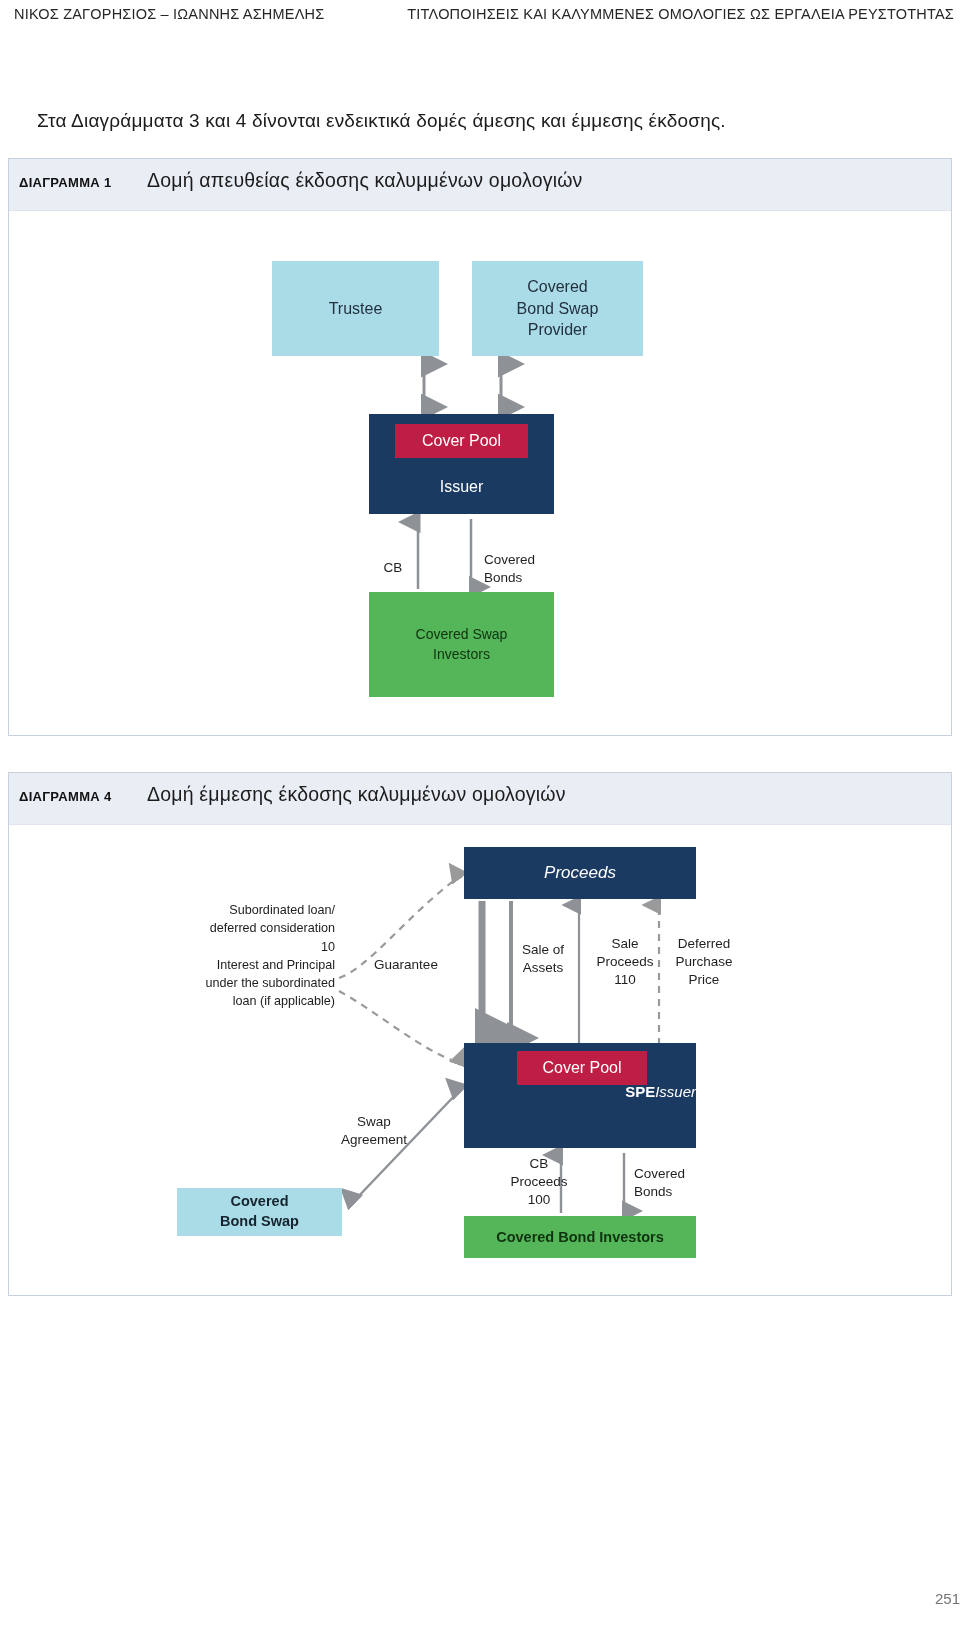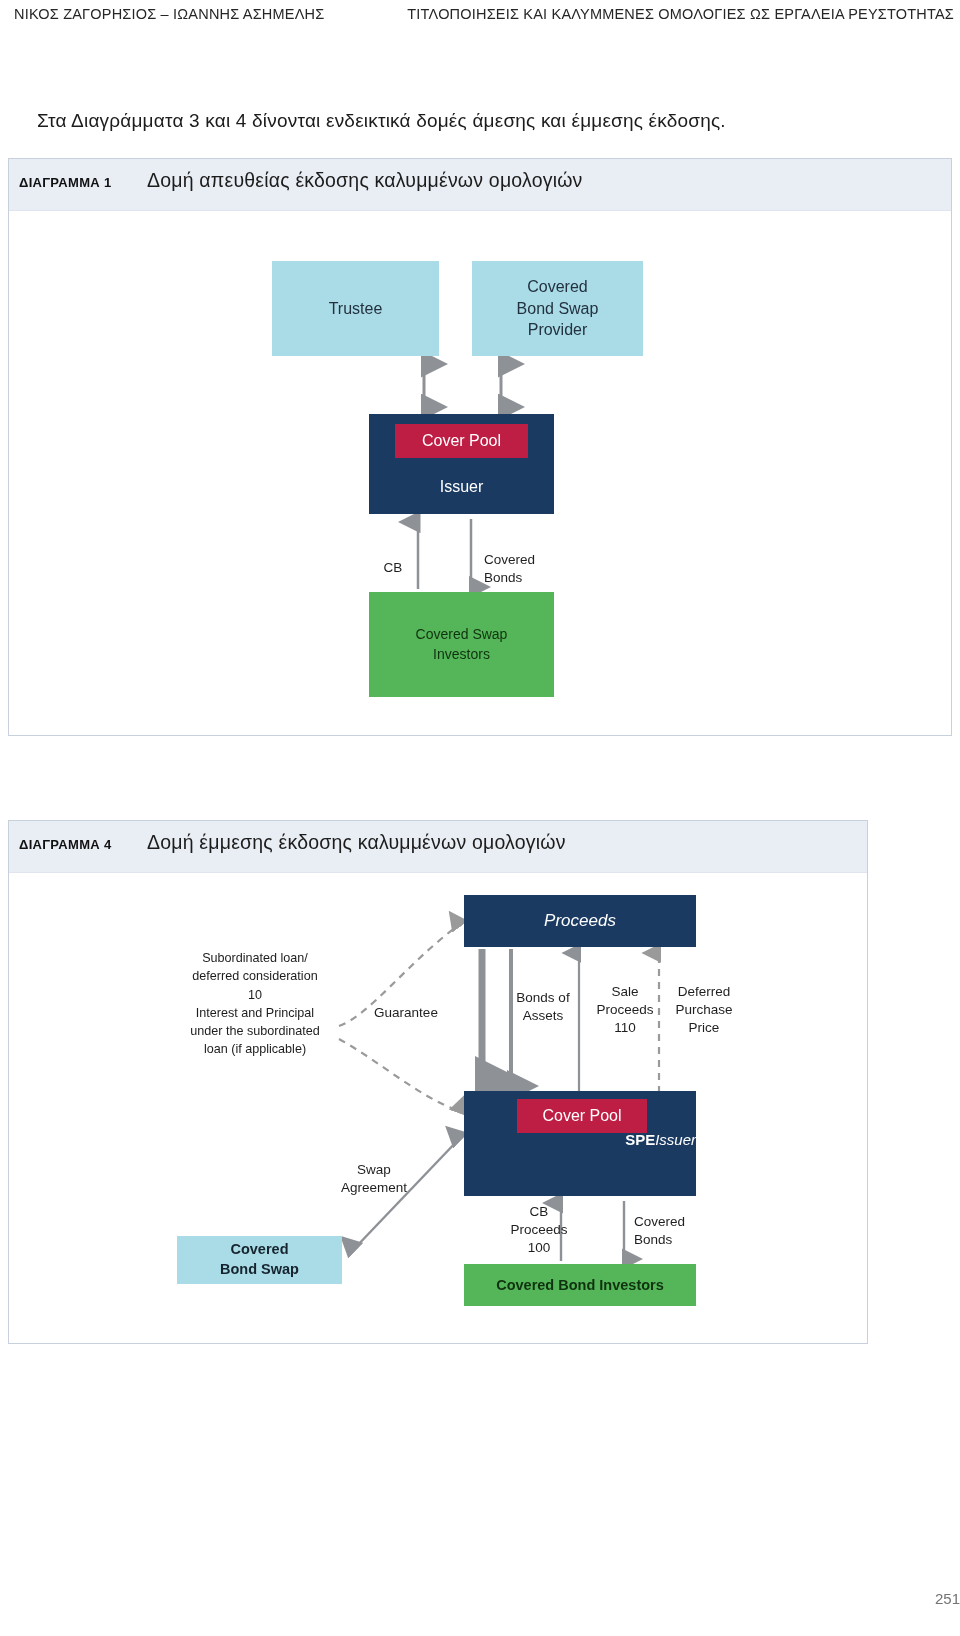--- a/index.html
+++ b/index.html
@@ -65,27 +65,27 @@
   #d3-trustee{left:263px;top:102px;width:167px;height:95px;font-size:16px;}
   #d3-cbsp{left:463px;top:102px;width:171px;height:95px;font-size:16px;line-height:1.35;}
   #d3-issuer{left:360px;top:255px;width:185px;height:100px;font-size:16px;align-items:flex-end;padding-bottom:18px;}
   #d3-coverpool{left:386px;top:265px;width:133px;height:34px;font-size:16px;}
   #d3-investors{left:360px;top:433px;width:185px;height:105px;font-size:14px;line-height:1.4;}
   .lbl{position:absolute;font-size:13.5px;color:#1f1f1f;line-height:1.35;text-align:center;}
   #d3-lbl-cb{left:362px;top:400px;width:44px;}
   #d3-lbl-covered{left:475px;top:392px;width:70px;text-align:left;}
 
   
-  #fig4{top:820px;width:860px;height:524px;padding-left:33px;}
+  #fig4{top:772px;width:944px;height:524px;padding-left:33px;}
   #d4-guarantor{left:455px;top:74px;width:232px;height:52px;font-size:17px;font-style:italic;}
   #d4-spe{left:455px;top:270px;width:232px;height:105px;flex-direction:row;justify-content:flex-end;padding-bottom:8px;font-size:15px;line-height:1.3;}
   #d4-coverpool{left:508px;top:278px;width:130px;height:34px;font-size:16px;}
   #d4-investors{left:455px;top:443px;width:232px;height:42px;font-size:14.5px;font-weight:bold;}
   #d4-swap{left:168px;top:415px;width:165px;height:48px;font-size:14.5px;font-weight:bold;line-height:1.35;}
-  #d4-subloan{left:166px;top:128px;width:160px;font-size:12.6px;line-height:1.45;text-align:center;position:absolute;color:#1d1d1d;}
+  #d4-subloan{left:166px;top:128px;width:160px;font-size:12.6px;line-height:1.45;text-align:right;position:absolute;color:#1d1d1d;}
   #d4-lbl-guarantee{left:352px;top:183px;width:90px;}
   #d4-lbl-saleassets{left:505px;top:168px;width:58px;}
   #d4-lbl-saleproceeds{left:580px;top:162px;width:72px;}
   #d4-lbl-deferred{left:655px;top:162px;width:80px;}
   #d4-lbl-swapagr{left:310px;top:340px;width:80px;margin-left:15px;}
   #d4-lbl-cbproceeds{left:490px;top:382px;width:80px;}
   #d4-lbl-coveredbonds{left:625px;top:392px;width:72px;text-align:left;}
 
   svg.overlay{position:absolute;left:0;top:0;pointer-events:none;}
   
@@ -218,21 +218,21 @@
   </div>
 
   <div id="d4-subloan" style="white-space:pre-line">Subordinated  loan/
 deferred consideration
 10
 Interest and Principal
 under the subordinated
 loan (if applicable)</div>
 
   <div class="lbl" id="d4-lbl-guarantee">Guarantee</div>
-  <div class="lbl" id="d4-lbl-saleassets" style="white-space:pre-line">Bonds of
+  <div class="lbl" id="d4-lbl-saleassets" style="white-space:pre-line">Sale of
 Assets</div>
   <div class="lbl" id="d4-lbl-saleproceeds" style="white-space:pre-line">Sale
 Proceeds
 110</div>
   <div class="lbl" id="d4-lbl-deferred" style="white-space:pre-line">Deferred
 Purchase
 Price</div>
   <div class="lbl" id="d4-lbl-swapagr" style="white-space:pre-line">Swap
 Agreement</div>
   <div class="lbl" id="d4-lbl-cbproceeds" style="white-space:pre-line">CB

